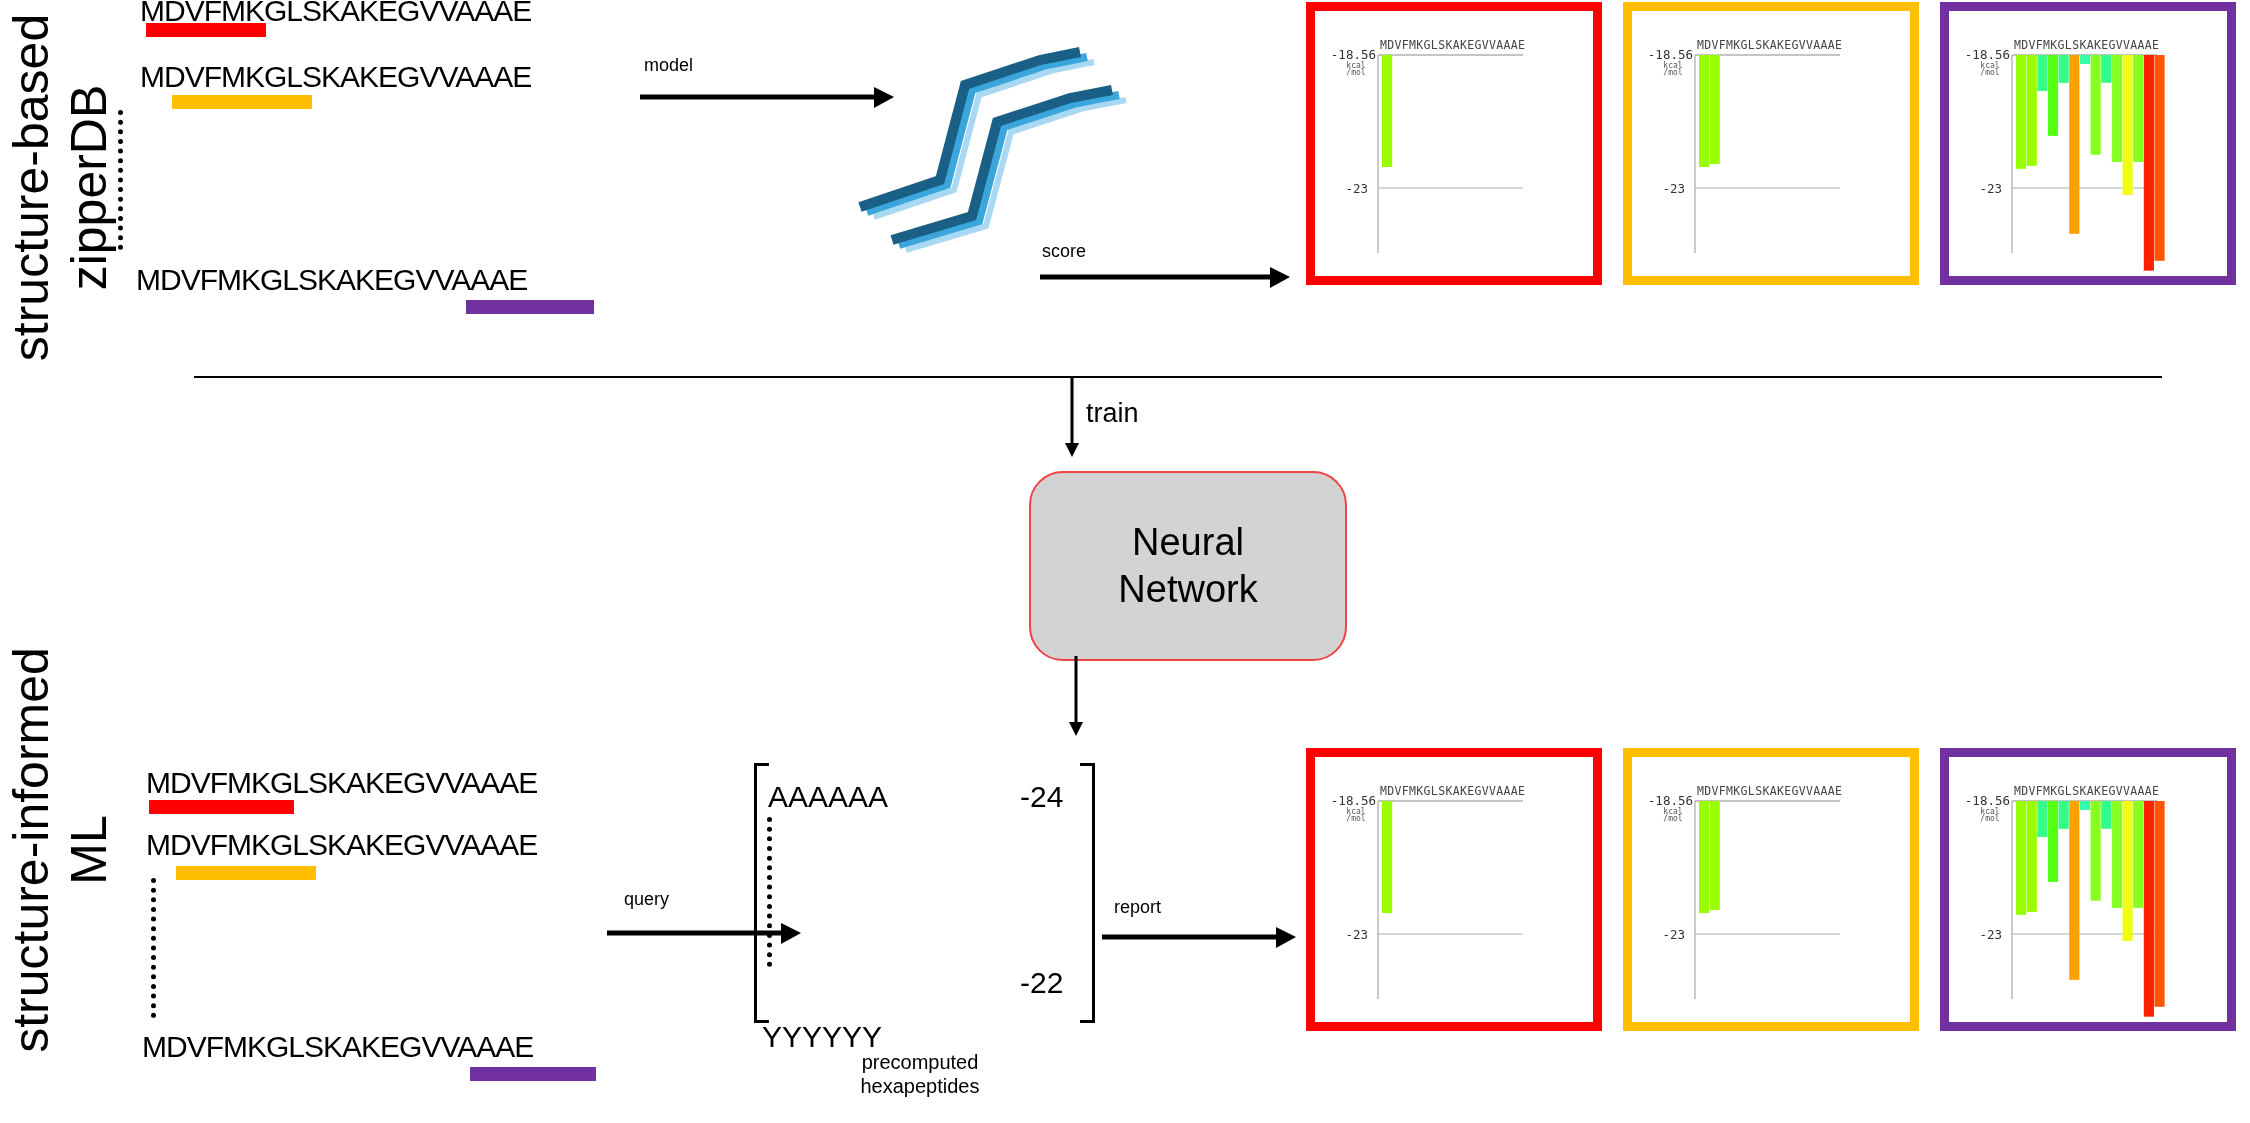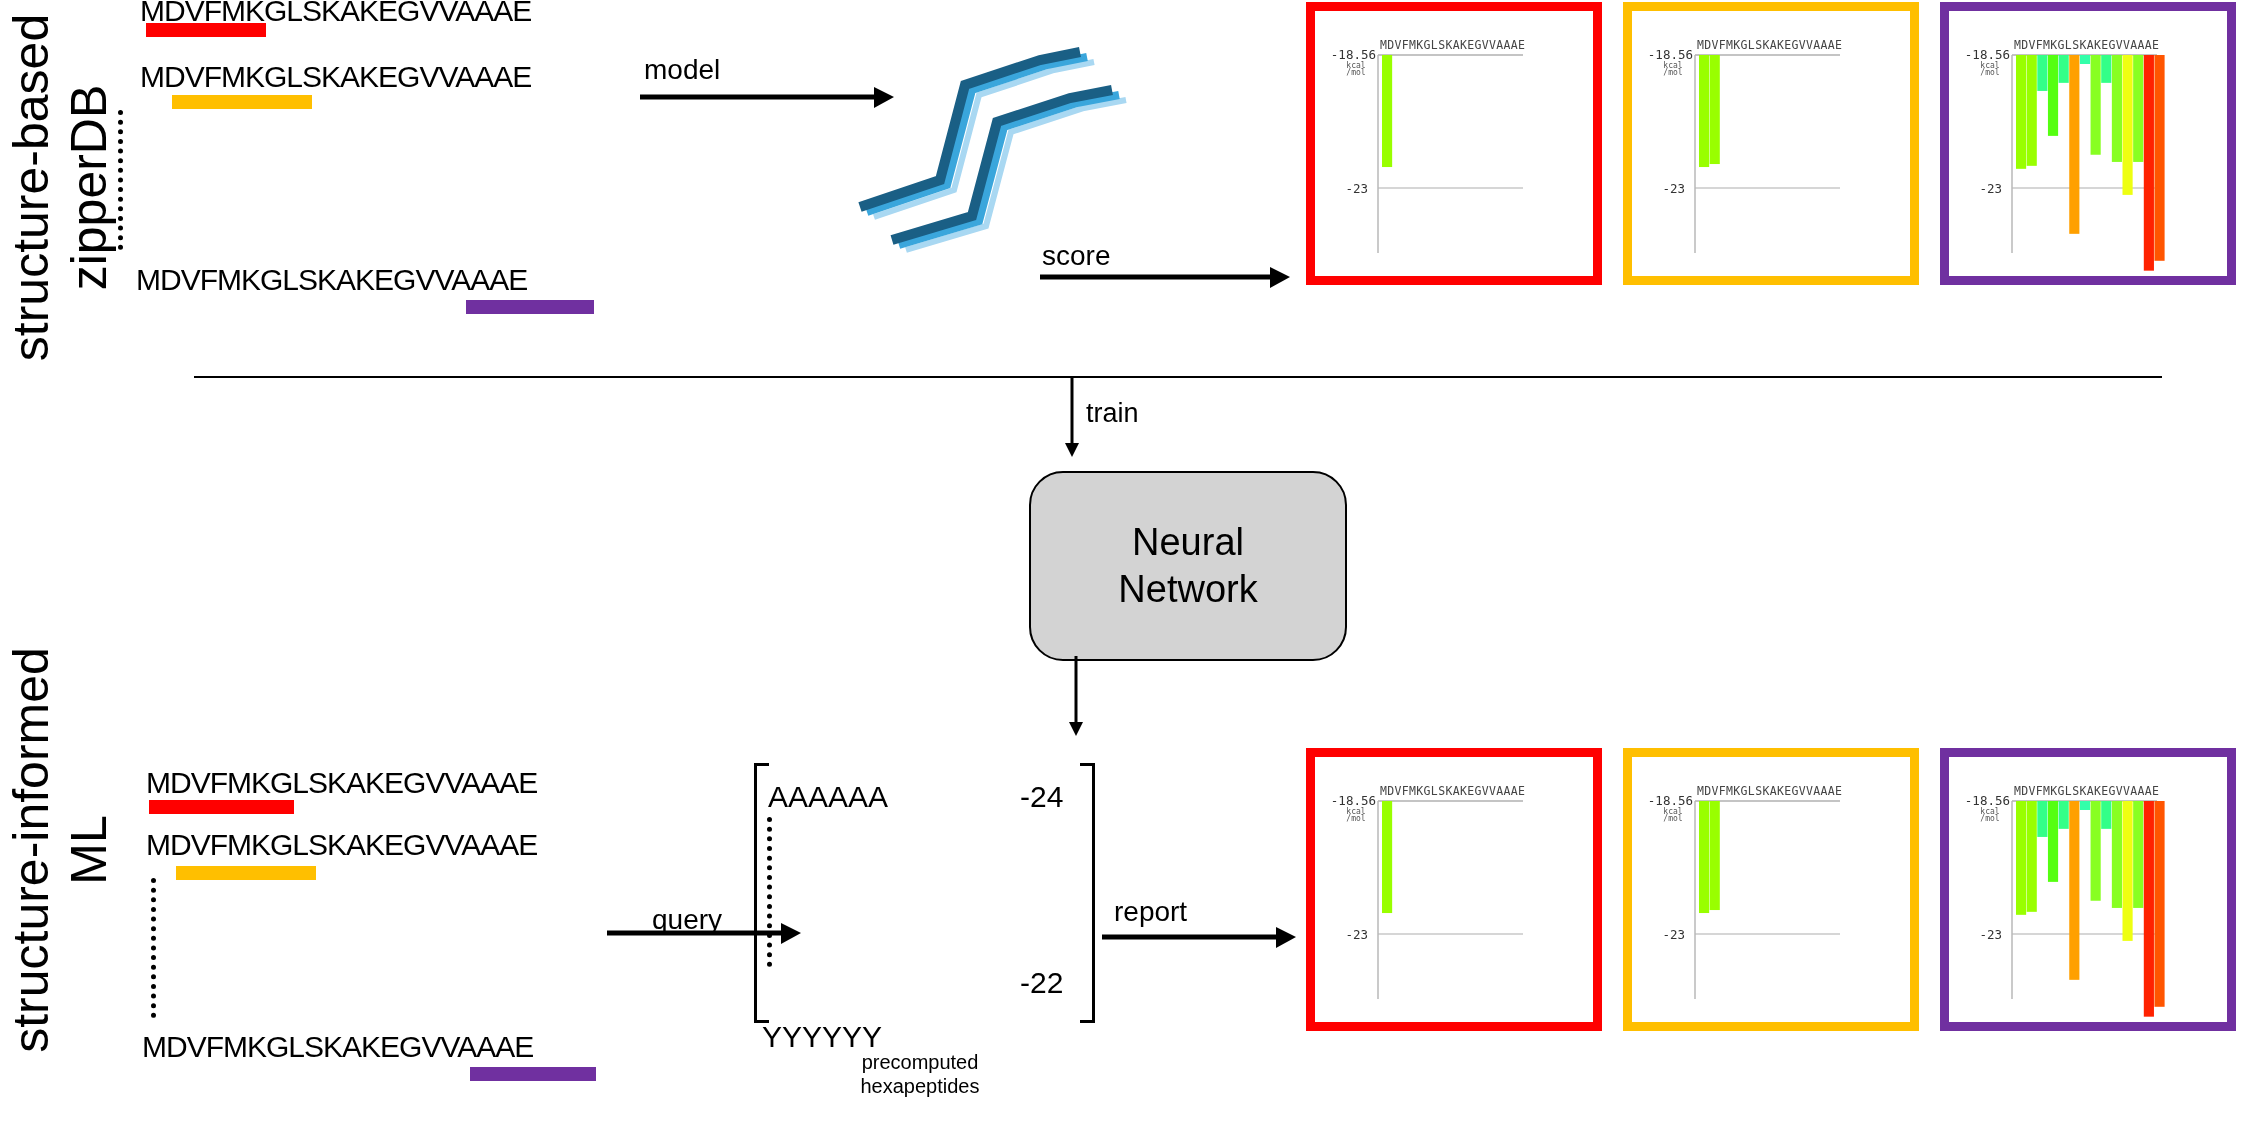--- a/index.html
+++ b/index.html
@@ -2,23 +2,23 @@
 <html><head>
 <meta charset="utf-8">
 <style>
   html, body { margin: 0; padding: 0; background: #ffffff; }
   body { width: 2250px; height: 1123px; position: relative; overflow: hidden; font-family: "Liberation Sans", sans-serif; color: #000; }
   .abs { position: absolute; }
   .vlabel { position: absolute; transform: rotate(-90deg); transform-origin: left top; white-space: nowrap; font-size: 50px; line-height: 1; text-align: center; }
   .seq { position: absolute; font-size: 30px; letter-spacing: -1px; white-space: nowrap; line-height: 1; }
   .uline { position: absolute; height: 14px; }
   .dots { position: absolute; width: 0; border-left: 5px dotted #000; }
-  .arrow-label { position: absolute; font-size: 28px; white-space: nowrap; line-height: 1; }
+  .arrow-label { position: absolute; font-size: 18px; white-space: nowrap; line-height: 1; }
   .hline { position: absolute; height: 2px; background: #000; }
-  .nn-box { position: absolute; left: 1029px; top: 471px; width: 314px; height: 186px; background: #d3d3d3; border: 2px solid #000000; border-radius: 34px; display: flex; align-items: center; justify-content: center; text-align: center; font-size: 38px; line-height: 1.25; }
+  .nn-box { position: absolute; left: 1029px; top: 471px; width: 314px; height: 186px; background: #d3d3d3; border: 2px solid #ef4444; border-radius: 34px; display: flex; align-items: center; justify-content: center; text-align: center; font-size: 38px; line-height: 1.25; }
   .chart-frame { position: absolute; width: 296px; height: 283px; border-style: solid; border-width: 9px; background: #fff; box-sizing: border-box; }
   .chart-frame svg { position: absolute; left: 0; top: 0; }
   .bracket { position: absolute; border: 3px solid #000; }
   .hex { position: absolute; font-size: 30px; white-space: nowrap; line-height: 1; }
 </style>
 </head>
 <body>
 
 <div class="vlabel" style="left:6px; top:375px; width:375px;">
   <div>structure-based</div>
@@ -81,21 +81,21 @@
 </svg>
 
 <div class="seq" style="left:146px; top:768px;">MDVFMKGLSKAKEGVVAAAE</div>
 <div class="uline" style="left:149px; top:800px; width:145px; background:#ff0000;"></div>
 <div class="seq" style="left:146px; top:830px;">MDVFMKGLSKAKEGVVAAAE</div>
 <div class="uline" style="left:176px; top:866px; width:140px; background:#ffbf00;"></div>
 <div class="dots" style="left:151px; top:878px; height:140px;"></div>
 <div class="seq" style="left:142px; top:1032px;">MDVFMKGLSKAKEGVVAAAE</div>
 <div class="uline" style="left:470px; top:1067px; width:126px; background:#7030a0;"></div>
 
-<div class="arrow-label" style="left:652px; top:890px;margin-top:16px;">query</div>
+<div class="arrow-label" style="left:624px; top:890px;">query</div>
 <svg class="abs" style="left:605px; top:920px;" width="200" height="30">
   <line x1="2" y1="13" x2="180" y2="13" stroke="#000" stroke-width="5"></line>
   <polygon points="176,3 196,13 176,24" fill="#000"></polygon>
 </svg>
 
 <div class="bracket" style="left:754px; top:763px; width:12px; height:254px; border-right:none;"></div>
 <div class="bracket" style="left:1080px; top:763px; width:12px; height:254px; border-left:none;"></div>
 <div class="hex" style="left:768px; top:782px;">AAAAAA</div>
 <div class="hex" style="left:1020px; top:782px;">-24</div>
 <div class="dots" style="left:767px; top:817px; height:150px;"></div>

